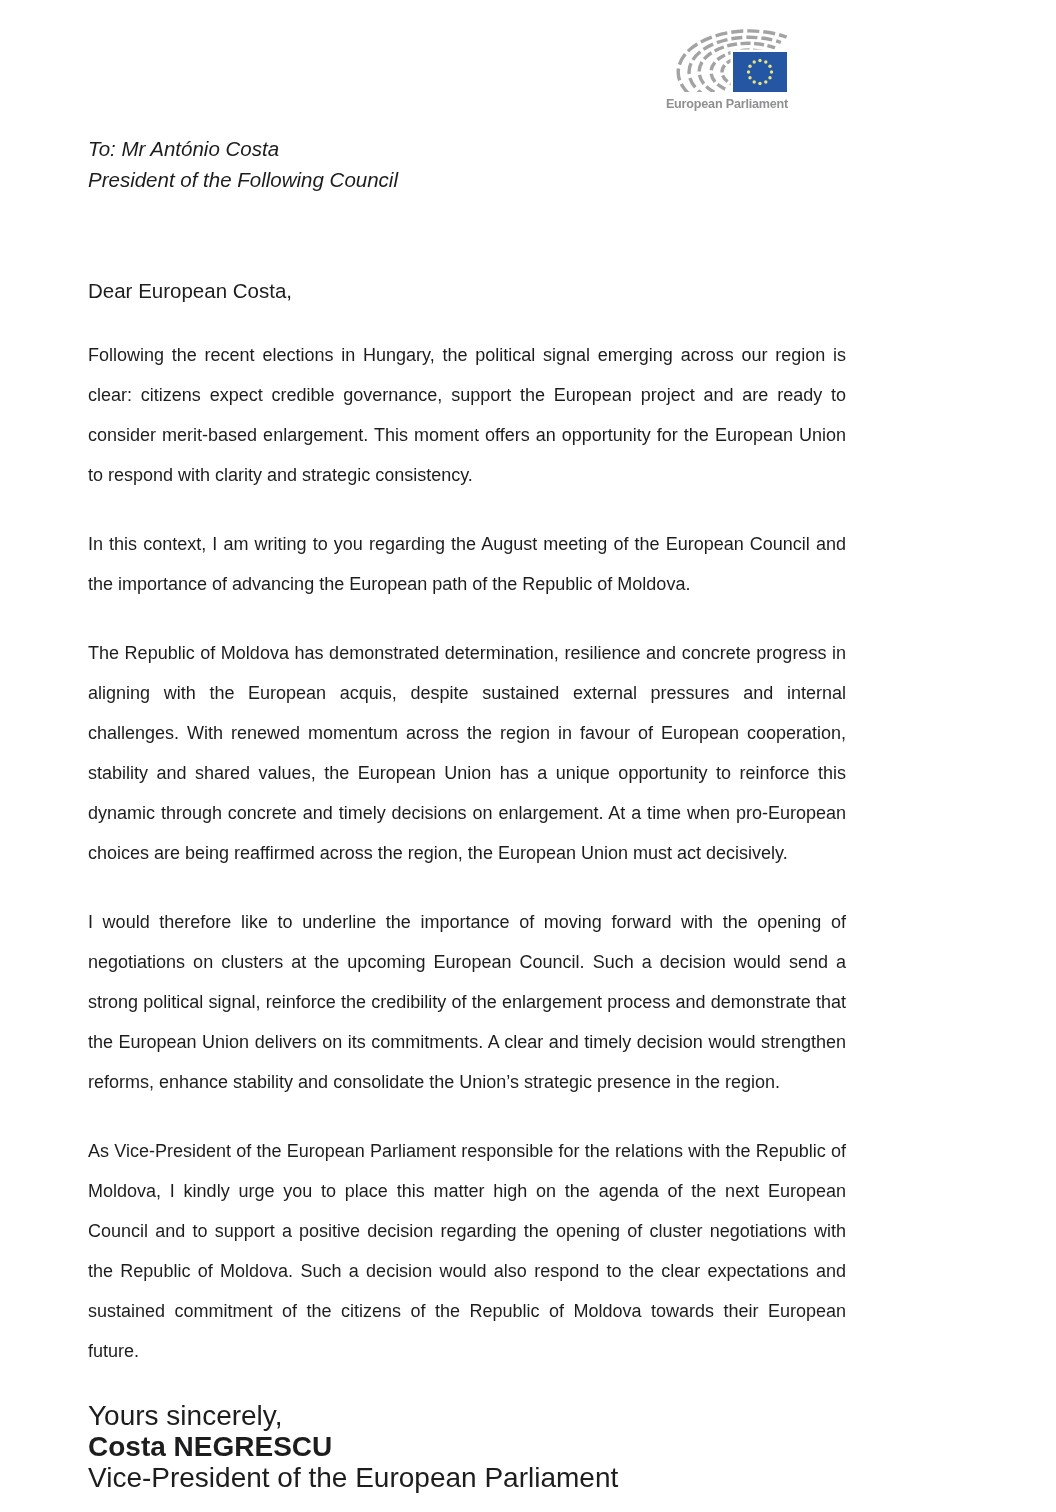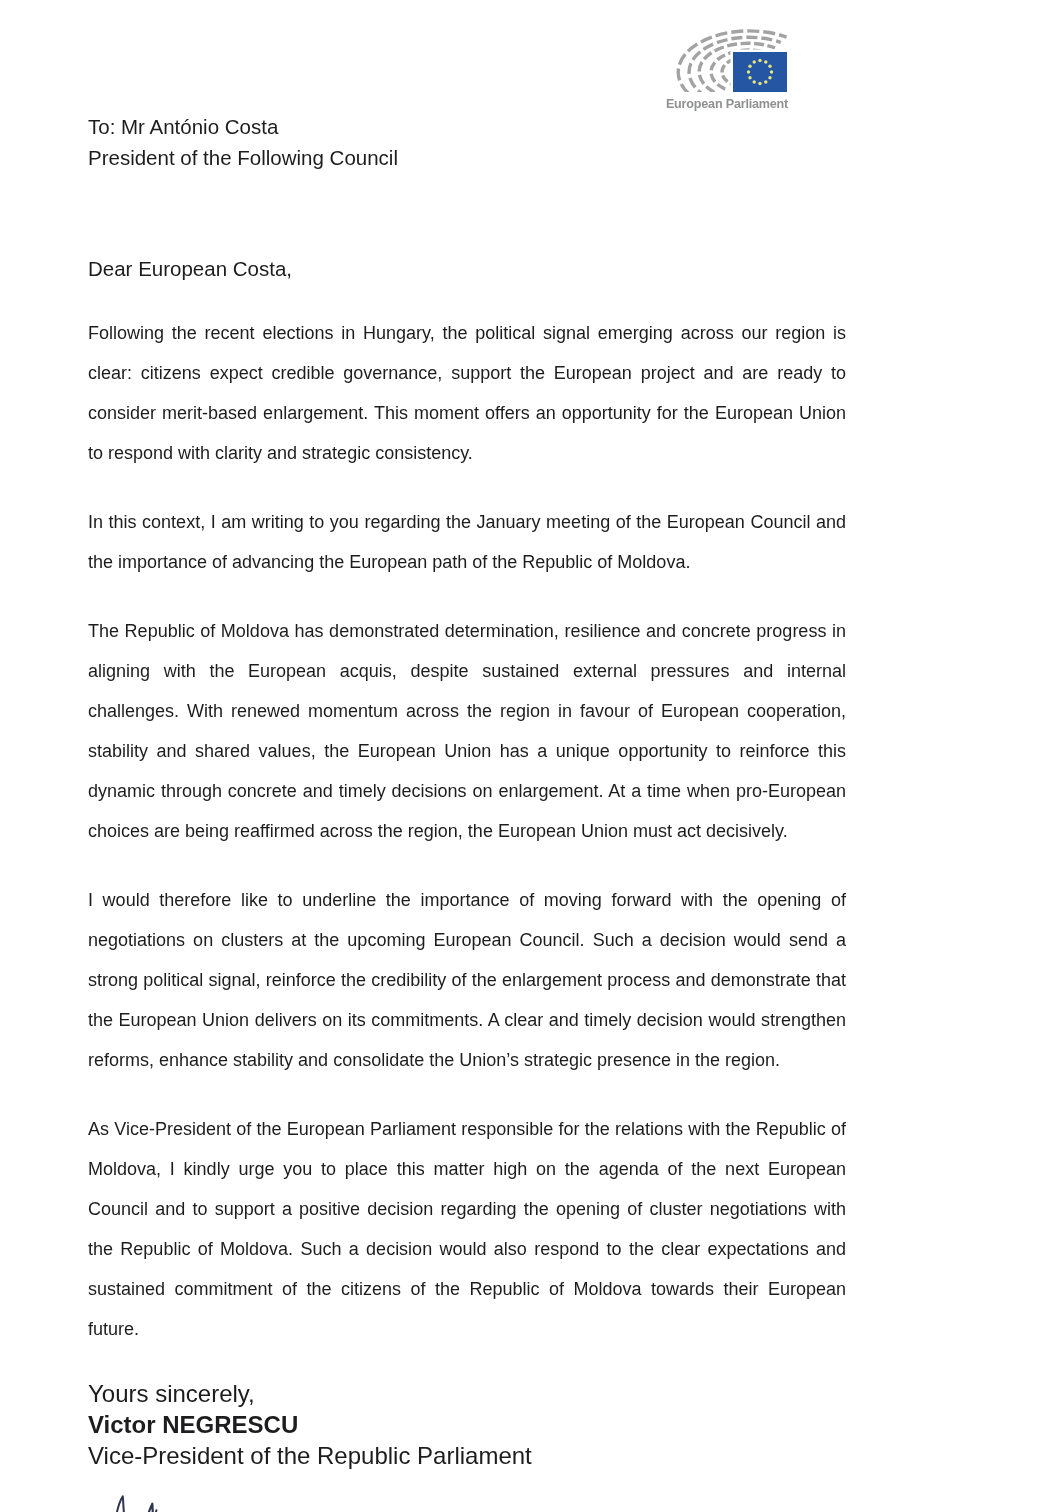--- a/index.html
+++ b/index.html
@@ -12,25 +12,25 @@
     box-sizing:border-box;width:906px;height:1512px;
     padding:28px 60px 0 88px;position:relative;overflow:hidden;
   }
   .header{display:flex;justify-content:flex-end;}
   .ep-logo{width:134px;margin-right:52px;text-align:center;}
   .ep-logo svg{display:block;width:129px;height:64px;margin:0 auto;overflow:hidden;}
   .ep-logo-label{
     margin-top:5px;font-size:12.6px;font-weight:700;color:#8e9092;
     letter-spacing:-0.2px;white-space:nowrap;
   }
-  .recipient{font-size:20.5px;line-height:31px;}
+  .recipient{margin-top:22px;font-size:20.5px;line-height:31px;font-style:italic;}
   .salutation{margin:80px 0 29px;font-size:20.5px;line-height:31px;}
   .letter-body{font-size:18px;line-height:40px;}
   .letter-body p{margin:0 0 29px;text-align:justify;text-justify:inter-word;}
-  .closing{margin-top:5px;font-size:24px;line-height:31px;}
+  .closing{margin-top:5px;font-size:28px;line-height:31px;}
   .closing .name{font-weight:700;}
   .signature{margin:12px 0 0 16px;width:150px;height:110px;}
 </style>
 </head>
 <body>
 
 <div class="page">
 
   
   <div class="header">
@@ -74,31 +74,31 @@
     <div>To: Mr António Costa</div>
     <div>President of the Following Council</div>
   </div>
 
   
   <div class="salutation">Dear European Costa,</div>
 
   
   <div class="letter-body">
     <p>Following the recent elections in Hungary, the political signal emerging across our region is clear: citizens expect credible governance, support the European project and are ready to consider merit-based enlargement. This moment offers an opportunity for the European Union to respond with clarity and strategic consistency.</p>
-    <p>In this context, I am writing to you regarding the January meeting of the European Council and the importance of advancing the European path of the Republic of Moldova.</p>
+    <p>In this context, I am writing to you regarding the August meeting of the European Council and the importance of advancing the European path of the Republic of Moldova.</p>
     <p>The Republic of Moldova has demonstrated determination, resilience and concrete progress in aligning with the European acquis, despite sustained external pressures and internal challenges. With renewed momentum across the region in favour of European cooperation, stability and shared values, the European Union has a unique opportunity to reinforce this dynamic through concrete and timely decisions on enlargement. At a time when pro-European choices are being reaffirmed across the region, the European Union must act decisively.</p>
     <p>I would therefore like to underline the importance of moving forward with the opening of negotiations on clusters at the upcoming European Council. Such a decision would send a strong political signal, reinforce the credibility of the enlargement process and demonstrate that the European Union delivers on its commitments. A clear and timely decision would strengthen reforms, enhance stability and consolidate the Union’s strategic presence in the region.</p>
     <p>As Vice-President of the European Parliament responsible for the relations with the Republic of Moldova, I kindly urge you to place this matter high on the agenda of the next European Council and to support a positive decision regarding the opening of cluster negotiations with the Republic of Moldova. Such a decision would also respond to the clear expectations and sustained commitment of the citizens of the Republic of Moldova towards their European future.</p>
   </div>
 
   
   <div class="closing">
     <div>Yours sincerely,</div>
-    <div class="name">Victor NEGRESCU</div>
-    <div>Vice-President of the Republic Parliament</div>
+    <div class="name">Costa NEGRESCU</div>
+    <div>Vice-President of the European Parliament</div>
   </div>
 
   
   <svg class="signature" viewBox="0 0 150 110">
     <g fill="none" stroke="#2e3451" stroke-linecap="round" stroke-linejoin="round" transform="rotate(-9 75 55)">
 
       <g stroke-width="2">
         <path d="M10,47 C13,31 19,13 26,5 C25,19 22,35 26,46 C28,51 32,47 34,42"></path>
         <path d="M37,29 l2,-3"></path>
         <path d="M46,39 c-5,0 -9,5 -5,8 c3,2 8,-1 9,-4"></path>

